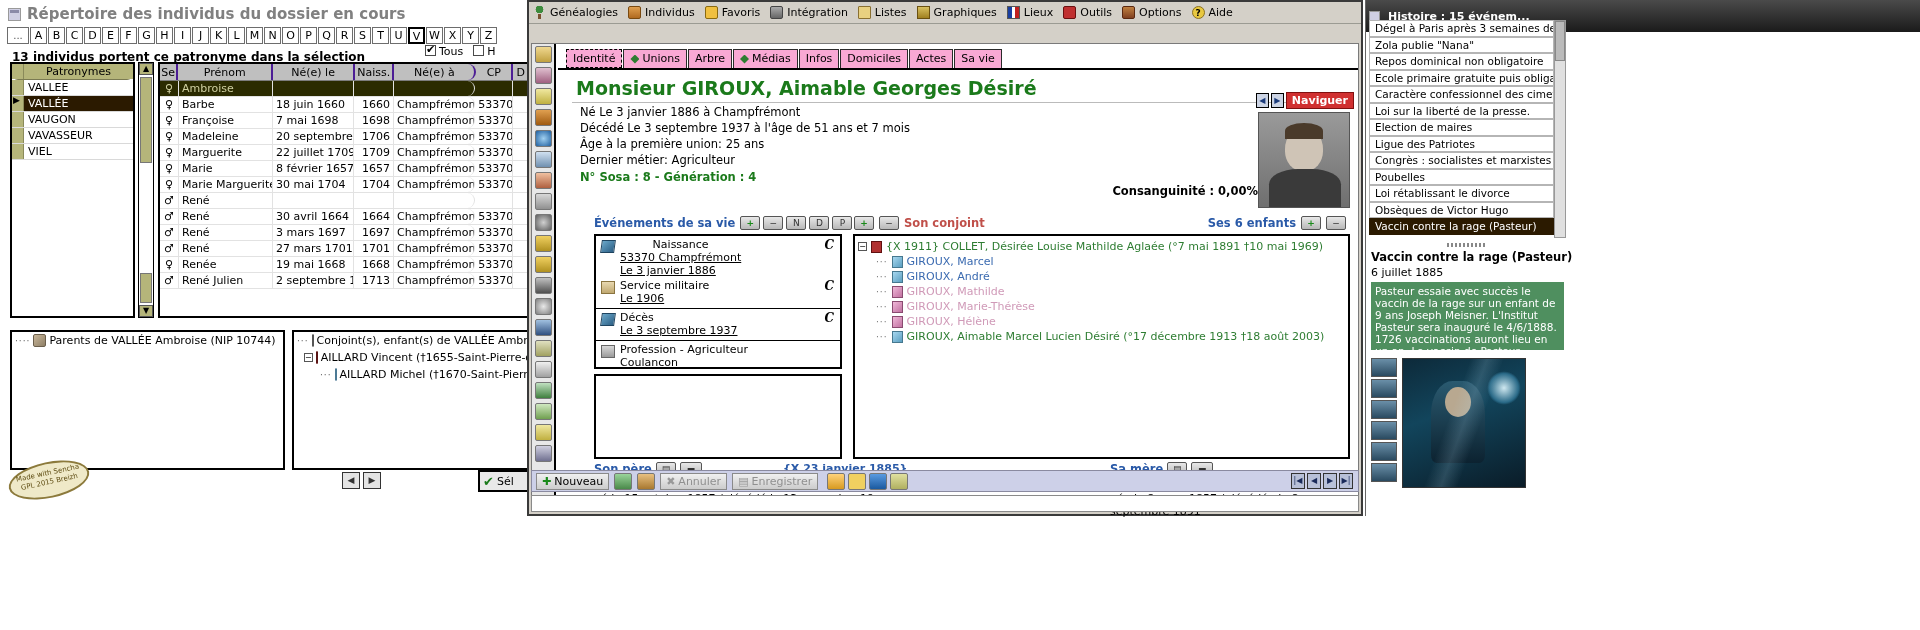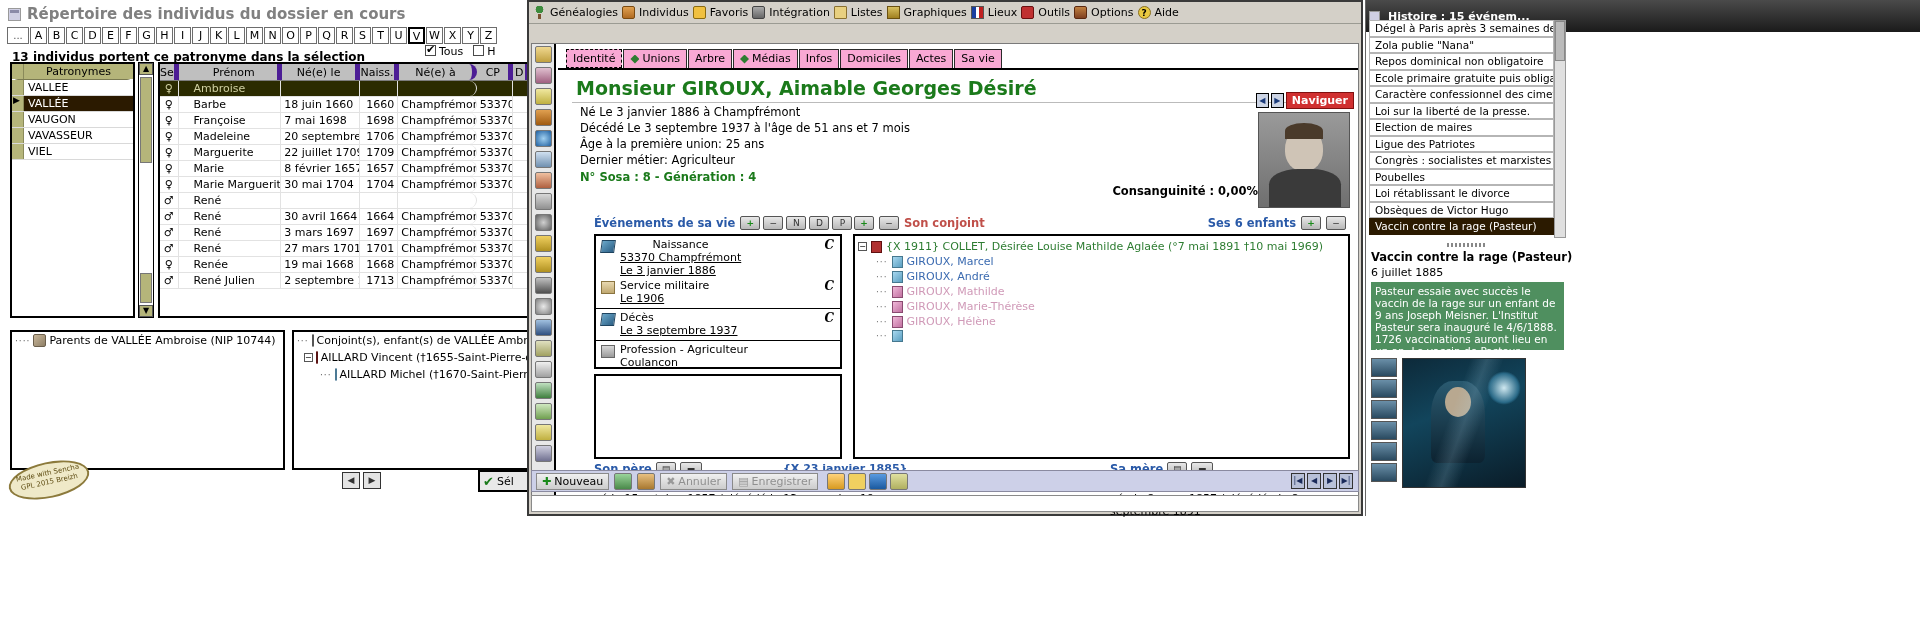--- a/index.html
+++ b/index.html
@@ -76,29 +76,29 @@
   .mini-scroll .thumb{position:absolute;left:1px;top:14px;width:12px;height:86px;background:#b5b57a;border:1px solid #777;}
   .mini-scroll .thumb2{position:absolute;left:1px;top:210px;width:12px;height:30px;background:#b5b57a;border:1px solid #777;}
 
   
   .grid-box{
     position:absolute;left:158px;top:62px;width:372px;height:256px;
     border:2px solid #000;border-right:none;background:#fff;overflow:hidden;
   }
   .g-hdr{display:flex;height:17px;background:#bfbfbf;border-bottom:1px solid #7d7d7d;}
   .g-hdr div{
-    border-right:5px solid #4c1d95;font-size:11px;line-height:17px;text-align:center;color:#000;
+    border-right:2px solid #4c1d95;font-size:11px;line-height:17px;text-align:center;color:#000;
   }
   .g-row{display:flex;height:16px;border-bottom:1px solid #e2e2e2;}
   .g-row div{border-right:1px solid #e2e2e2;font-size:11px;line-height:16px;
     padding:0 3px;color:#000;overflow:hidden;white-space:nowrap;}
   .g-row.sel{background:#2b2b00;}
   .g-row.sel div{color:#cfcfa0;}
   .c-se{width:22px;text-align:center;}
-  .c-pre{width:116px;margin-left:12px;}
+  .c-pre{width:116px;}
   .c-ne{width:100px;}
   .c-nai{width:48px;text-align:right;}
   .c-nea{width:100px;border-radius:8px;}
   .c-cp{width:45px;}
   .c-d{width:20px;}
   .f-sym{color:#a3235b;font-weight:bold;}
   .m-sym{color:#2b4fa8;font-weight:bold;}
 
   
   .pan-parents{
@@ -143,21 +143,21 @@
   }
   .title-ico{width:11px;height:11px;background:#cfcfe4;border:1px solid #999;margin-right:4px;}
   .title-txt{flex:1;overflow:hidden;white-space:nowrap;text-overflow:ellipsis;}
   .tb-btns{display:flex;gap:2px;}
   .tb-btns span{width:12px;height:12px;background:#cfcfcf;border:1px solid #777;color:#000;
      font-size:8px;line-height:10px;text-align:center;}
   .tb-btns span.x{background:#c95a4a;color:#fff;}
 
   .menu-bar{
     height:22px;background:#d4d0c8;display:flex;align-items:center;
-    padding:0 4px;gap:4px;border-bottom:1px solid #9b9b93;
+    padding:0 4px;gap:10px;border-bottom:1px solid #9b9b93;
   }
   .mi{display:flex;align-items:center;gap:4px;font-size:11px;color:#000;white-space:nowrap;}
   .mico{width:13px;height:13px;display:inline-block;}
   .ic-tree{background:radial-gradient(circle at 50% 35%,#3d8c3d 45%,transparent 46%),
            linear-gradient(#7a5230,#7a5230);background-size:100% 70%,3px 40%;
            background-position:0 0,5px 8px;background-repeat:no-repeat;}
   .ic-ind{background:linear-gradient(#e0a050,#b06a20);border:1px solid #7a4a10;border-radius:2px;}
   .ic-fav{background:#f0c040;border:1px solid #8a6a10;border-radius:2px;}
   .ic-int{background:linear-gradient(#aaa,#666);border:1px solid #444;border-radius:2px;}
   .ic-list{background:#e8d080;border:1px solid #8a7030;border-radius:1px;}
@@ -777,20 +777,21 @@
               <span class="pink-t">GIROUX, Marie-Thérèse</span>
             </div>
             <div class="ch-row" style="padding-left: 18px;">
               <span class="ch-dots">···</span>
               <span class="ch-ico kid p"></span>
               <span class="pink-t">GIROUX, Hélène</span>
             </div>
             <div class="ch-row" style="padding-left: 18px;">
               <span class="ch-dots">···</span>
               <span class="ch-ico kid"></span>
+              <span class="green-t">GIROUX, Aimable Marcel Lucien Désiré (°17 décembre 1913 †18 août 2003)</span>
             </div>
           </div>
 
         <div class="pere-box"></div>
 
         <div class="pere-lbl">
           <span class="sect-label">Son père</span>
           <span class="btn-sm">▤</span>
           <span class="btn-sm wide">▬</span>
         </div>

